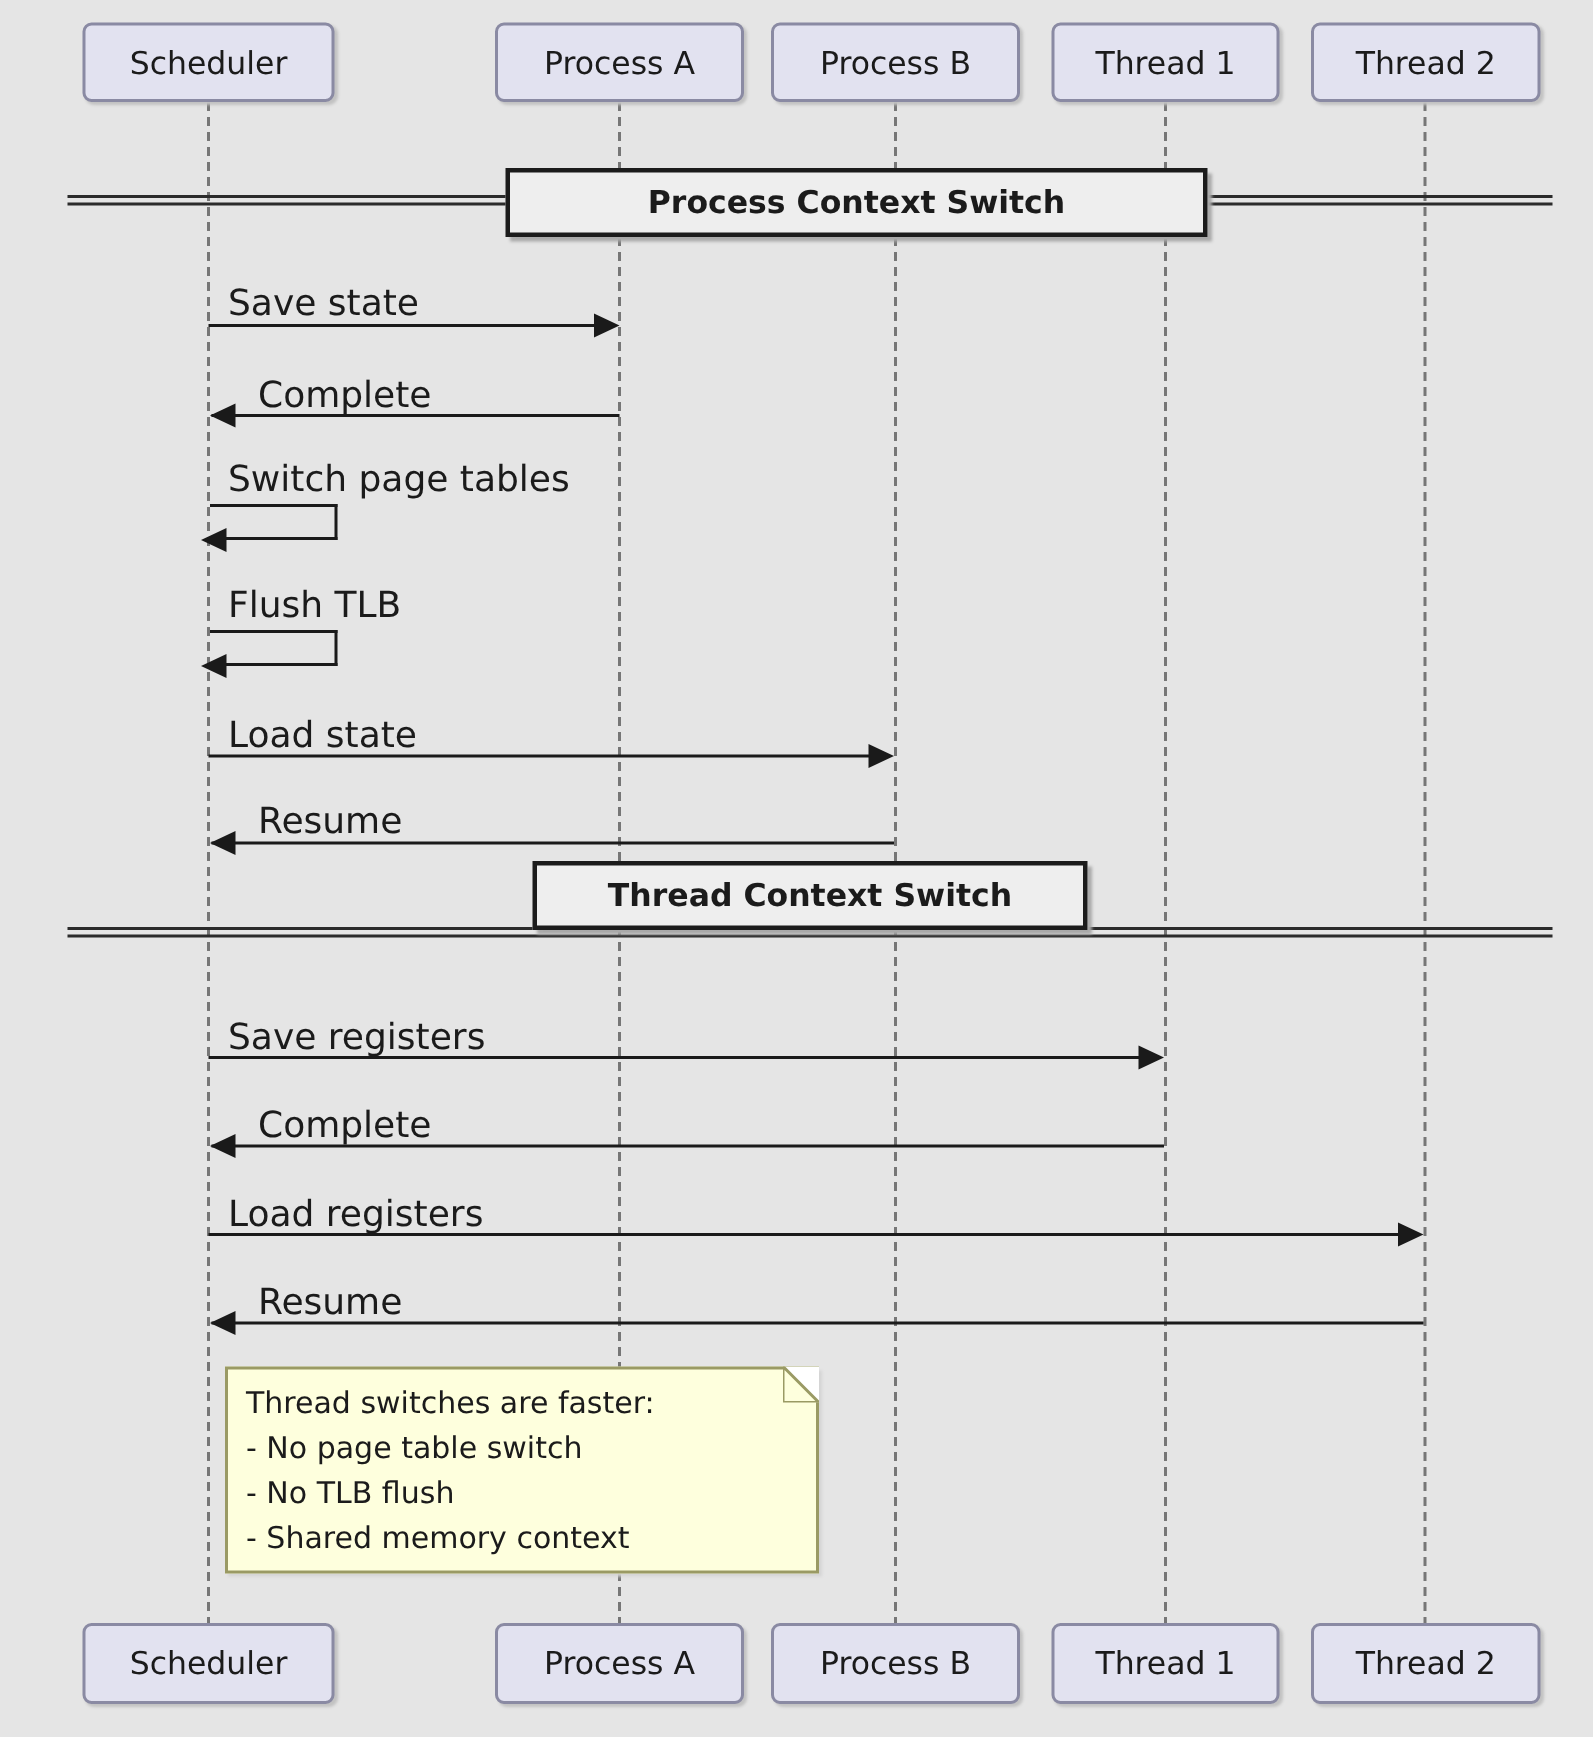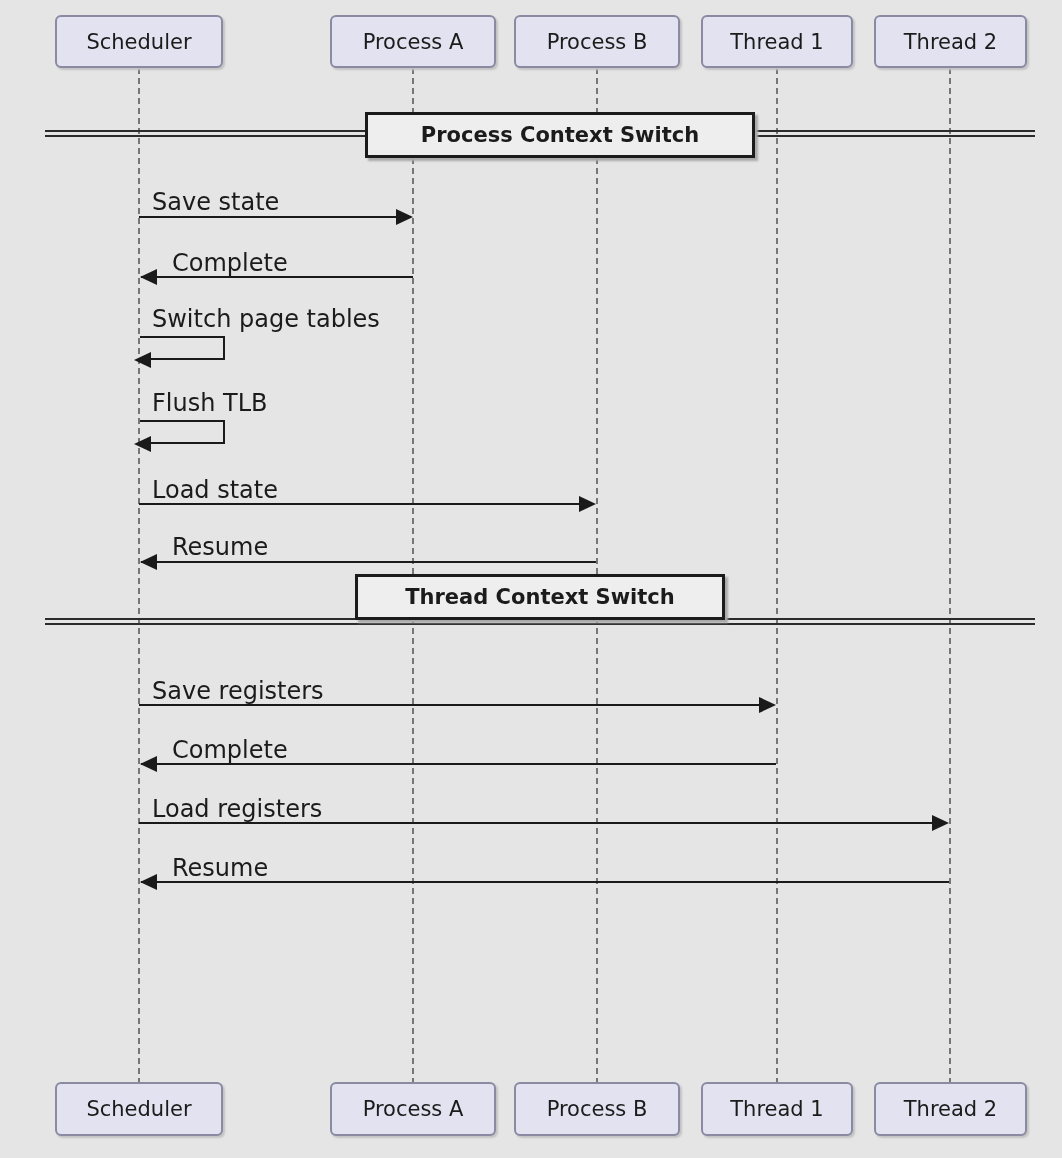--- a/index.html
+++ b/index.html
@@ -140,21 +140,21 @@
       <span>Process B</span>
     </div>
   <div class="participant" style="left:701px;top:15px;width:152px;height:53px">
       <span>Thread 1</span>
     </div>
   <div class="participant" style="left:874px;top:15px;width:153px;height:53px">
       <span>Thread 2</span>
     </div>
 
   <div class="divider-line" style="top:130px"></div>
-  <div class="divider-box" style="left:365px;top:112px;width:390px;height:46px">
+  <div class="divider-box" style="left:337px;top:112px;width:468px;height:46px">
       <span>Process Context Switch</span>
     </div>
 
   <div class="msg-label" style="left:152px;top:188px">Save state</div>
   <div class="arrow" style="left:139px;top:216px;width:259px">
       <div class="head right"></div>
     </div>
 
   <div class="msg-label" style="left:172px;top:249px">Complete</div>
   <div class="arrow" style="left:141px;top:276px;width:272px">
@@ -199,20 +199,30 @@
   <div class="msg-label" style="left:152px;top:795px">Load registers</div>
   <div class="arrow" style="left:139px;top:822px;width:795px">
       <div class="head right"></div>
     </div>
 
   <div class="msg-label" style="left:172px;top:854px">Resume</div>
   <div class="arrow" style="left:141px;top:881px;width:808px">
       <div class="head left"></div>
     </div>
 
+  <div class="note">
+    <svg class="note-fold" width="24" height="24" viewBox="0 0 24 24">
+      <polygon points="0,0 24,0 24,24" fill="#ffffff"></polygon>
+      <polygon points="0,0 0,24 24,24" fill="#FEFFDD" stroke="#9a9a64" stroke-width="2"></polygon>
+    </svg>
+    <div class="note-line">Thread switches are faster:</div>
+    <div class="note-line">- No page table switch</div>
+    <div class="note-line">- No TLB flush</div>
+    <div class="note-line">- Shared memory context</div>
+  </div>
 
   <div class="participant" style="left:55px;top:1082px;width:168px;height:54px">
       <span>Scheduler</span>
     </div>
   <div class="participant" style="left:330px;top:1082px;width:166px;height:54px">
       <span>Process A</span>
     </div>
   <div class="participant" style="left:514px;top:1082px;width:166px;height:54px">
       <span>Process B</span>
     </div>

